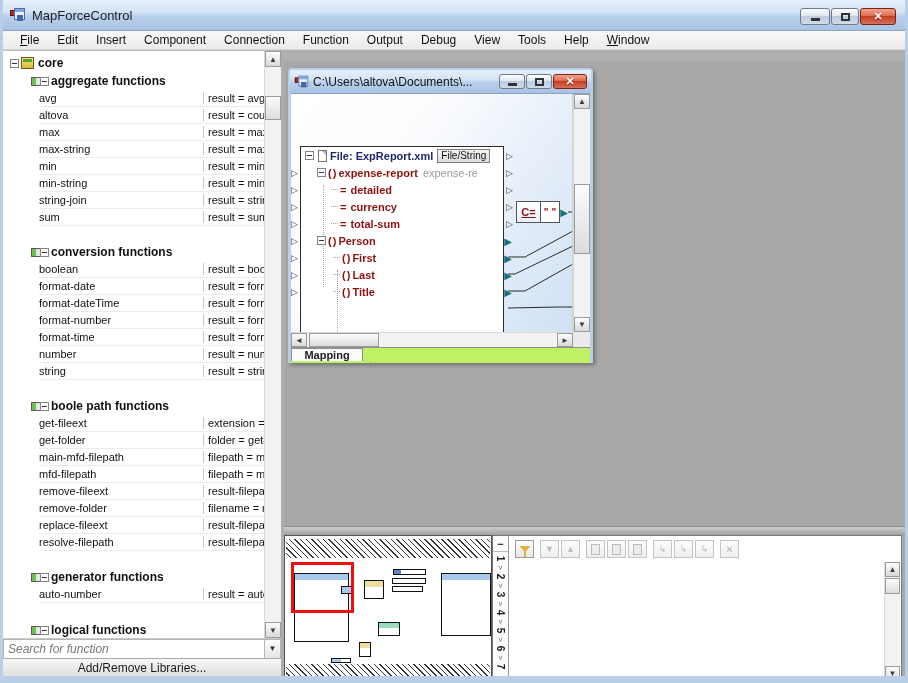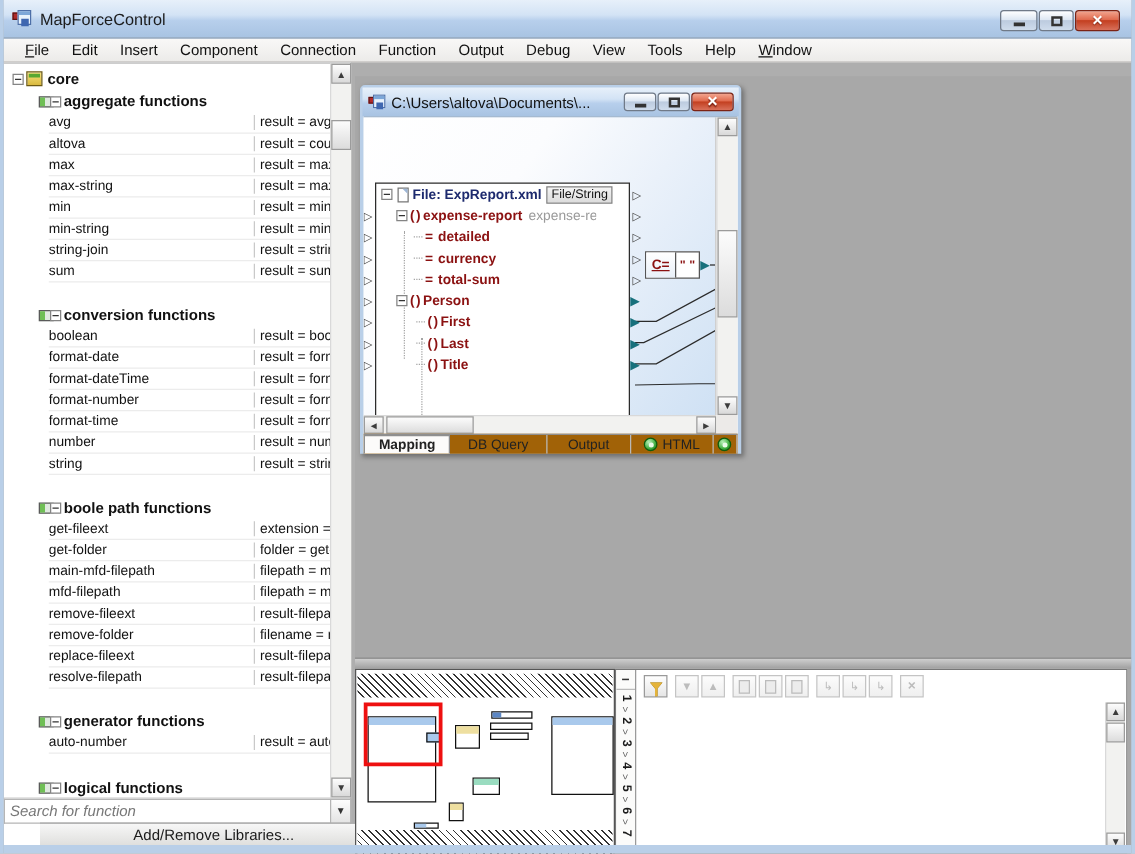--- a/index.html
+++ b/index.html
@@ -64,21 +64,21 @@
   .lib-sb { left:261px; top:0; width:17px; height:587px; }
 
   .search-row { position:absolute; left:0; top:587px; width:278px; height:20px; display:flex; border-top:1px solid #c9c9c9; }
   .search-input { width:261px; height:20px; border:1px solid #b5b5b5; border-right:0; padding:0 4px;
     font-family:"Liberation Sans",sans-serif; font-size:12px; font-style:italic; color:#555; }
   .search-input::placeholder { color:#777; font-style:italic; }
   .search-drop { width:17px; height:20px; background:linear-gradient(#fdfdfd,#e4e4e4); border:1px solid #b5b5b5;
     font-size:8px; color:#333; text-align:center; line-height:18px; }
   .addremove { position:absolute; left:0; top:607px; width:278px; height:19px;
     background:linear-gradient(#f7f7f7,#dededc); border-top:1px solid #aaa;
-    font-size:12px; text-align:center; line-height:18px; color:#1a1a1a;margin-left:29px; }
+    font-size:12px; text-align:center; line-height:18px; color:#1a1a1a; }
 
   
   .mdi { position:absolute; left:281px; top:61px; width:621px; height:650px; background:#a8a8a8; }
 
   
   .child { position:absolute; left:4px; top:7px; width:305px; height:295px;
     border:3px solid #b9cfe8; border-radius:4px 4px 0 0; background:#f0f0f0; box-shadow:2px 2px 4px rgba(0,0,0,.35); }
   .child-title { height:23px; background:linear-gradient(#e7f0fa 0%, #d3e3f5 40%, #b7cfec 55%, #a8c3e2 100%);
     display:flex; align-items:center; margin:-1px -1px 0 -1px; }
   .child-title .app-icon { transform:scale(.9); margin:0 3px 0 4px; }
@@ -122,22 +122,22 @@
   .const .c2 { flex:1; display:flex; align-items:center; justify-content:center; color:#8b1111; font-size:10px; font-weight:bold; }
   .const .out { position:absolute; right:-9px; top:50%; transform:translateY(-50%); color:#17707c; font-size:10px; }
 
   .child-vsb { left:282px; top:0; width:17px; height:238px; }
   .child-hsb { position:absolute; left:0; top:238px; width:282px; height:15px; background:#f2f2f0; border-top:1px solid #d9d9d9; }
   .hsb-btn { position:absolute; top:0; width:16px; height:14px; background:linear-gradient(#fdfdfd,#d9d9d9);
     border:1px solid #9b9b9b; font-size:8px; color:#3c3c3c; text-align:center; line-height:13px; }
   .hsb-thumb { position:absolute; left:18px; top:0; width:70px; height:14px; background:linear-gradient(#fcfcfc,#dcdcdc); border:1px solid #9b9b9b; }
   .corner { position:absolute; left:282px; top:238px; width:17px; height:15px; background:#eceae8; }
 
-  .tabbar { position:absolute; left:0; top:253px; width:299px; height:16px; background:#a16207;
-    border-top:1px solid #8f8f8f; display:flex; overflow:hidden; }
+  .tabbar { position:absolute; left:0; top:253px; width:299px; height:16px; background:#bef264;
+    border-top:1px solid #8f8f8f; display:flex; overflow:hidden;flex-direction:column; }
   .tab { position:relative; display:flex; align-items:center; justify-content:center; font-size:11px;
     border-right:1px solid #b9b9b9; color:#222; }
   .tab.active { background:#fcfbfa; font-weight:bold; border:1px solid #8f8f8f; border-bottom:0; margin-top:0; }
   .tab-icon-green { width:11px; height:11px; border-radius:50%; margin-right:4px; flex:none;
     background:radial-gradient(circle at 35% 30%, #b8f0b8, #3fae3f 60%, #187a18); border:1px solid #0e5c0e; position:relative; }
   .tab-icon-green::after { content:""; position:absolute; left:3px; top:3px; width:4px; height:4px; border-radius:50%; background:#eafbe9; }
 
   
   .splitter { position:absolute; left:0; top:465px; width:621px; height:9px;
     background:linear-gradient(#cfcfcf,#9f9f9f); border-top:1px solid #8b8b8b; }

